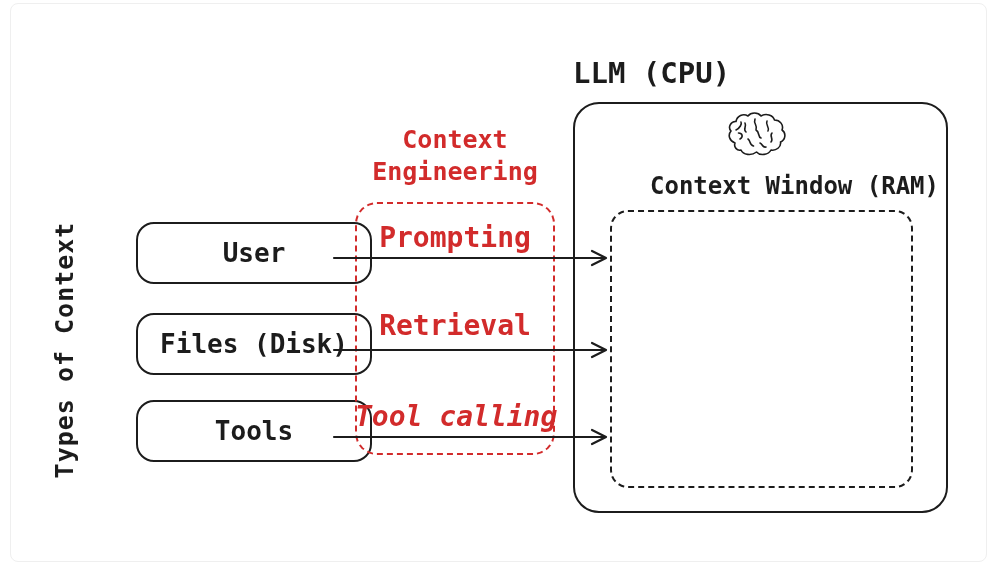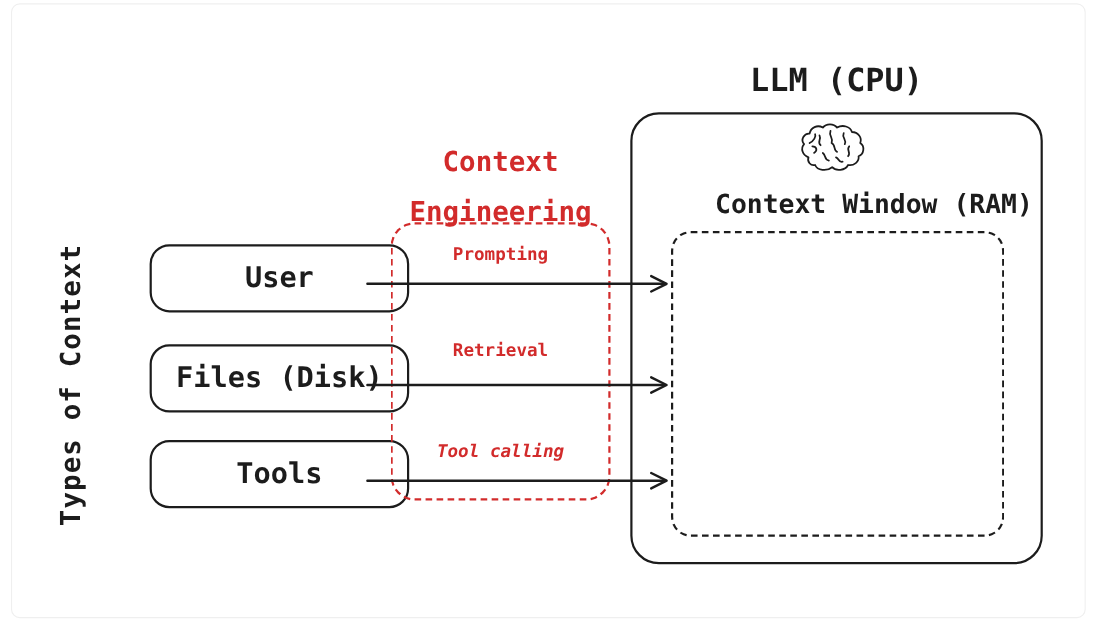--- a/index.html
+++ b/index.html
@@ -35,40 +35,40 @@
     display:flex;align-items:center;justify-content:center;
     background:#fff;box-sizing:border-box;margin-left:36px;
   }
   .src-box.user{top:222px;}
   .src-box.files{top:313px;}
   .src-box.tools{top:400px;}
   .src-label{font-size:26px;font-weight:bold;}
   
   .pipe-title{
     position:absolute;left:345px;top:124px;width:220px;
-    text-align:center;font-size:25px;line-height:46px;
+    text-align:center;font-size:25px;line-height:32px;
     font-weight:bold;color:var(--accent);
   }
   .pipe-box{
     position:absolute;left:355px;top:202px;width:200px;height:253px;
     border:2px dashed var(--accent);border-radius:22px;
     box-sizing:border-box;background:transparent;
   }
   .step{
     position:absolute;left:355px;width:200px;text-align:center;
-    font-size:16px;font-weight:bold;color:var(--accent);
+    font-size:28px;font-weight:bold;color:var(--accent);
     white-space:nowrap;
   }
   .step.s0{top:221px;}
   .step.s1{top:309px;}
   .step.s2{top:400px;font-style:italic;}
   
   .llm-title{
     position:absolute;left:573px;top:56px;width:375px;
-    text-align:center;font-size:29px;font-weight:bold;
+    font-size:29px;font-weight:bold;
   }
   .llm-box{
     position:absolute;left:573px;top:102px;width:375px;height:411px;
     border:2.5px solid var(--ink);border-radius:26px;
     box-sizing:border-box;background:#fff;
   }
   .brain{
     position:absolute;left:724px;top:110px;width:66px;height:50px;
   }
   .cw-label{

